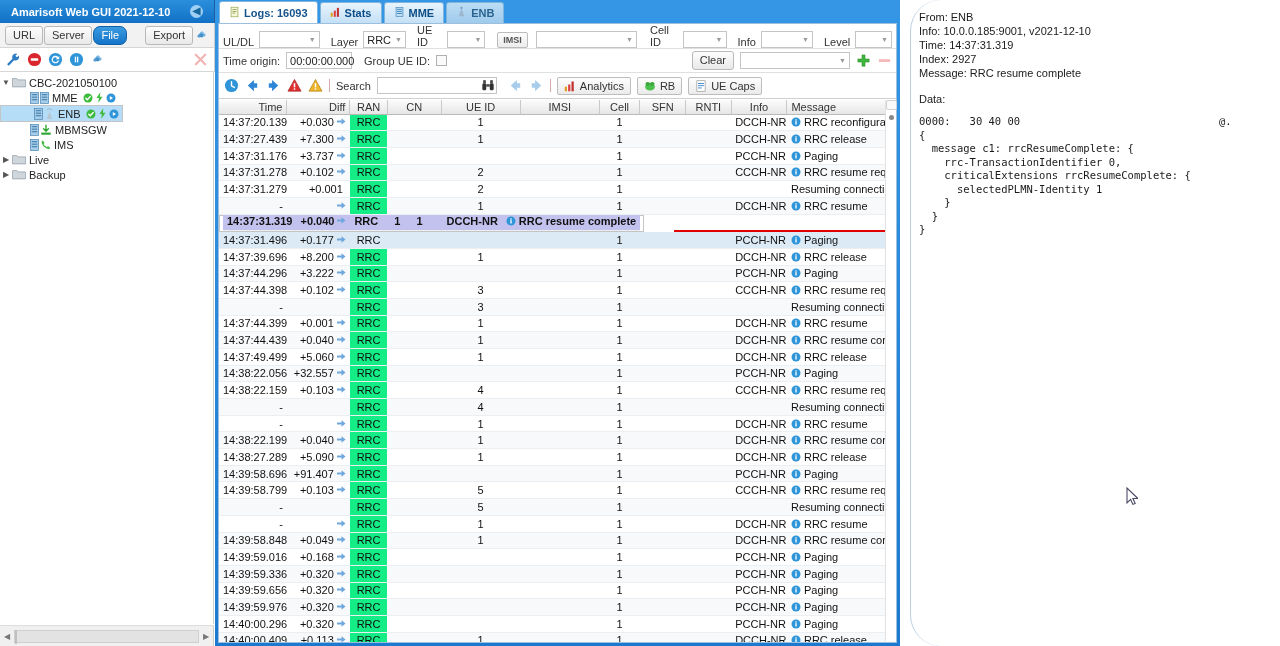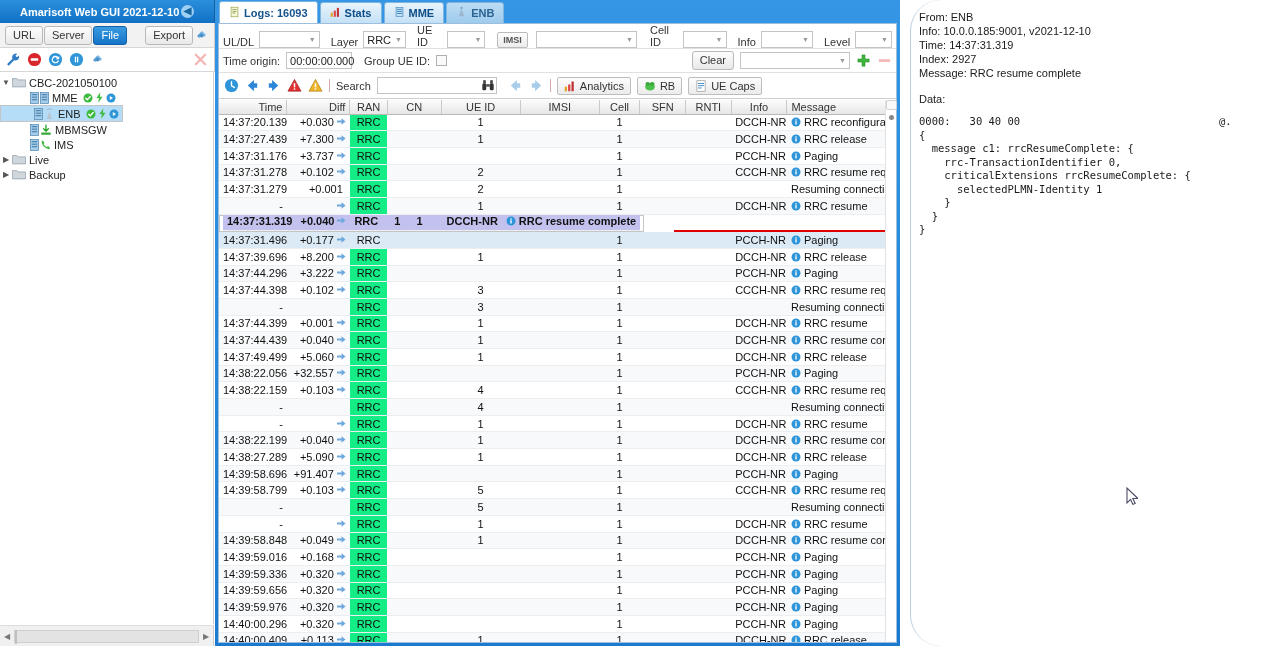--- a/index.html
+++ b/index.html
@@ -12,21 +12,21 @@
     background: #ffffff;
   }
   #app { position: relative; width: 1280px; height: 646px; }
 
   
   #left { position: absolute; left: 0; top: 0; width: 215px; height: 646px; background: #fff; }
   #left-title {
     height: 23px; background: #1a7fd4;
     background: linear-gradient(#2a8fdc, #1271c6);
     color: #fff; font-weight: bold; font-size: 11px;
-    display: flex; align-items: center; padding: 0 20px;
+    display: flex; align-items: center; padding: 0 11px;
     border-right: 1px solid #1a5e9e;
   }
   #left-title .t { flex: 1; }
   .collapse-btn {
     width: 13px; height: 13px; border-radius: 50%;
     background: #9fd0f3; color: #14679f; font-size: 10px; line-height: 12px;
     text-align: center; cursor: pointer; font-weight: bold;
   }
   #left-toolbar {
     height: 25px; background: #f2f2f2;
@@ -36,21 +36,21 @@
     justify-content: flex-end;
   }
   .btn3d {
     background: linear-gradient(#fdfdfd, #e9e9e9);
     border: 1px solid #b9b9b9; border-radius: 3px;
     padding: 2px 7px; font-size: 11px; color: #333;
     cursor: pointer; line-height: 13px;
   }
   .btn3d.active {
     background: linear-gradient(#3a9be0, #1574c8);
-    border-color: #1061a8; color: #fff;
+    border-color: #1061a8; color: #fff; border-radius: 7px;
   }
   .spacer { flex: 1; }
 
   #left-icons {
     height: 24px; background: #fff;
     border-bottom: 1px solid #d6d6d6;
     display: flex; align-items: center; padding: 0 6px; gap: 6px;
     border-right: 1px solid #ccc;
   }
   .ic { width: 15px; height: 15px; display: inline-block; position: relative; }

